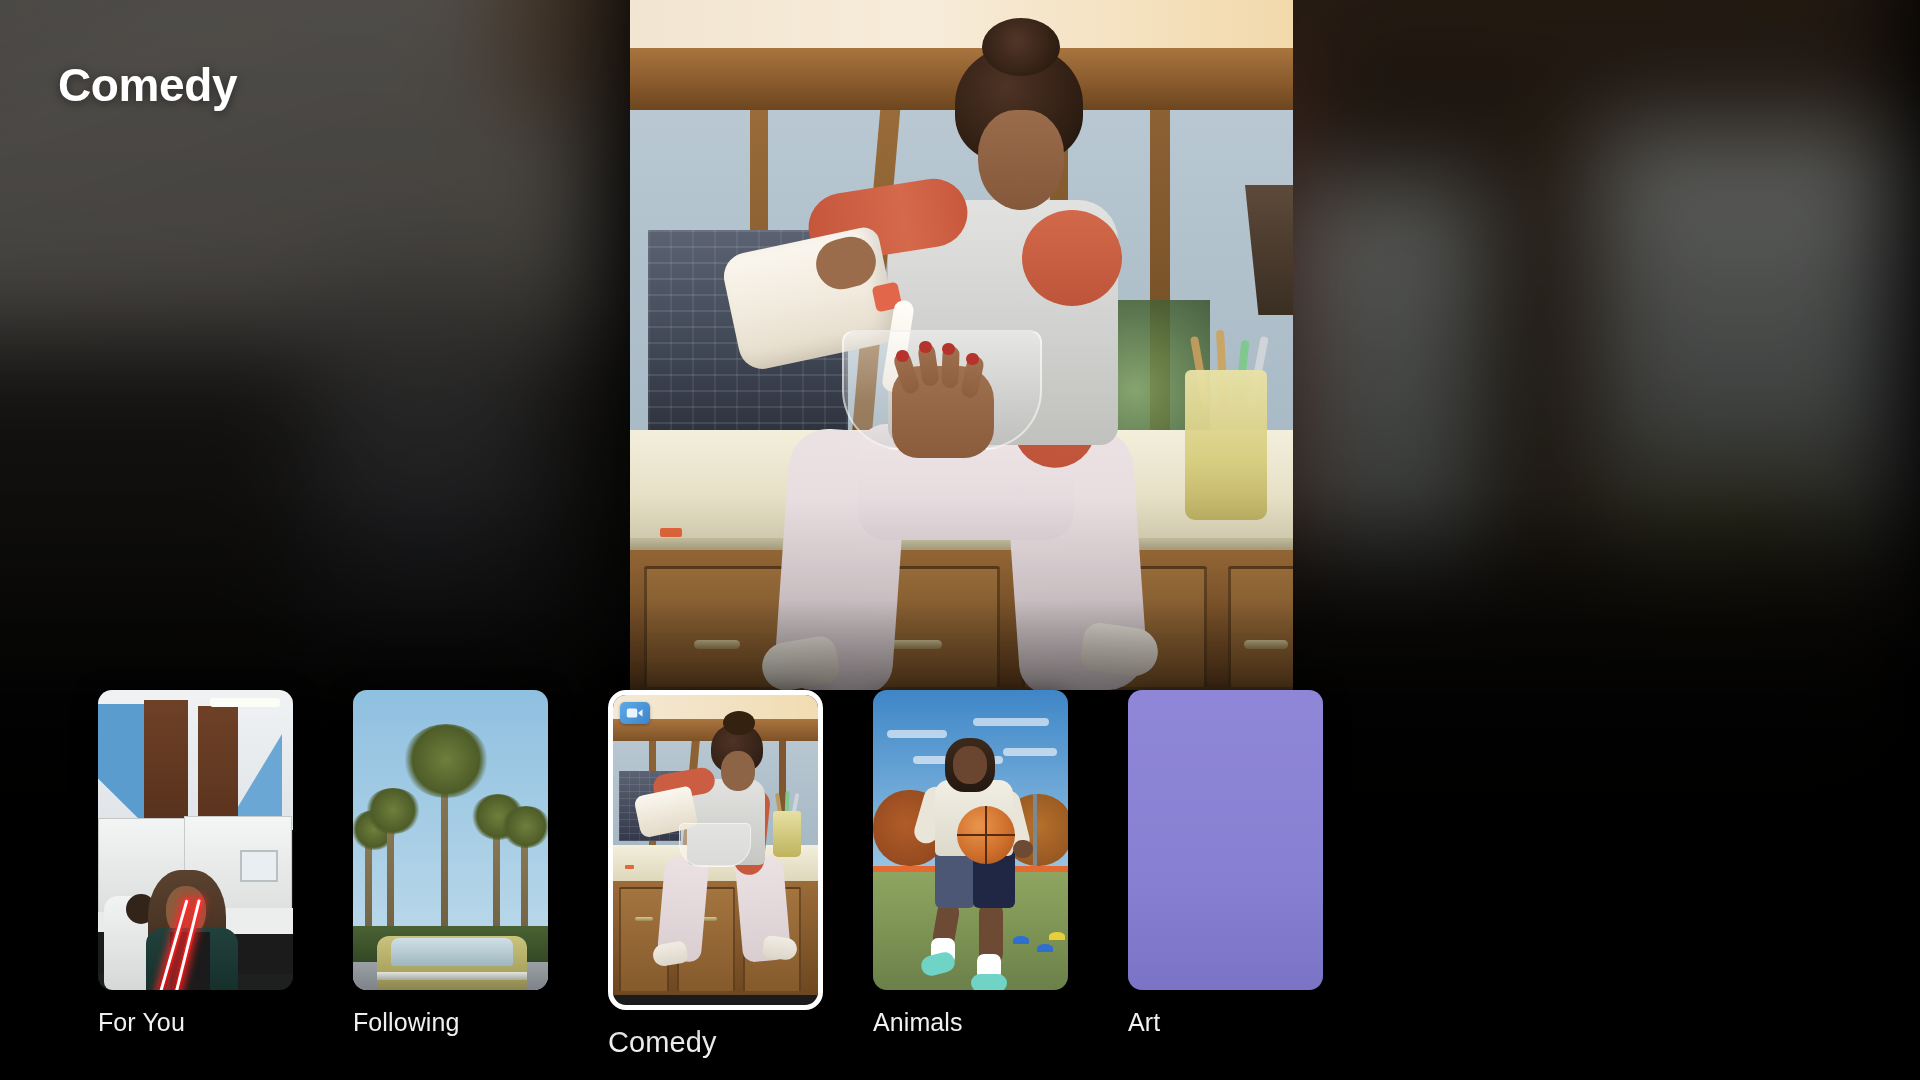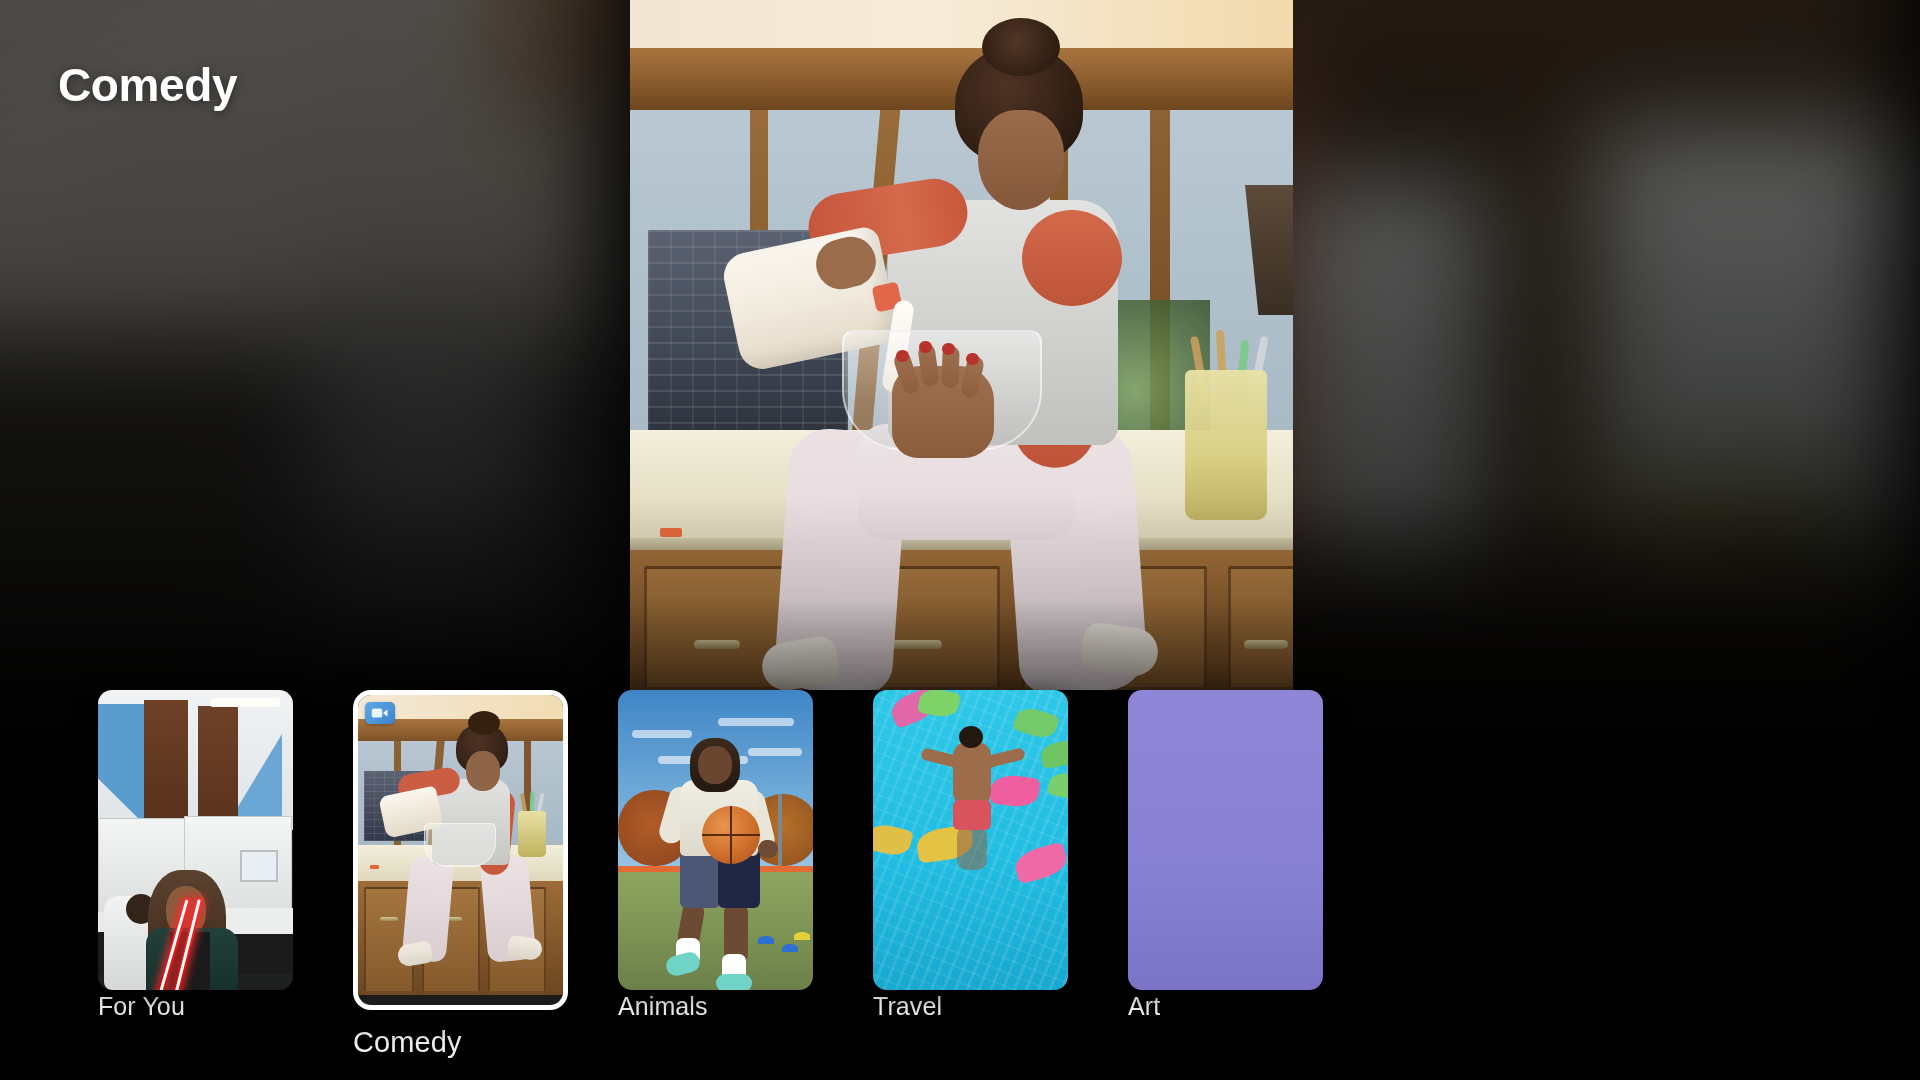--- a/index.html
+++ b/index.html
@@ -189,21 +189,21 @@
   .thumb {
     width:195px; height:300px; border-radius:14px; overflow:hidden; position:relative;
     background:#1b1b1b; box-shadow:0 6px 24px rgba(0,0,0,.55);
   }
   .card.selected { width:215px; margin-right:50px; }
   .card.selected .thumb {
     width:215px; height:320px; border:5px solid #ffffff; border-radius:18px;
     box-shadow:0 8px 30px rgba(0,0,0,.7);
   }
   .label {
-    margin-top:2px; color:#f2f2f2; font-size:25px; font-weight:400; letter-spacing:.1px;
+    margin-top:18px; color:#f2f2f2; font-size:25px; font-weight:400; letter-spacing:.1px;
     white-space:nowrap;
   }
   .card.selected .label { font-size:29px; margin-top:16px; }
 
   .badge {
     position:absolute; left:7px; top:7px; width:30px; height:22px; border-radius:5px;
     background:linear-gradient(135deg,#5ea9e6 0%,#3d85cc 100%);
     display:flex; align-items:center; justify-content:center; z-index:4;
     box-shadow:0 1px 3px rgba(0,0,0,.3);
   }
@@ -520,20 +520,43 @@
               <div class="o vest"></div>
             <div class="laz laz1"></div>
               <div class="laz laz2"></div>
             <div class="lazw lazw1"></div>
               <div class="lazw lazw2"></div>
           </div>
         </div>
         <div class="label">For You</div>
       </div>
 
+      <div class="card">
+        <div class="thumb">
+          <div class="sc t2">
+            <div class="o sky"></div>
+            <div class="o palmtrunk pt3"></div>
+              <div class="o crown c3"></div>
+            <div class="o palmtrunk pt2"></div>
+              <div class="o crown c2"></div>
+            <div class="o palmtrunk pt4"></div>
+              <div class="o crown c4"></div>
+            <div class="o palmtrunk pt5"></div>
+              <div class="o crown c5"></div>
+            <div class="o palmtrunk pt1"></div>
+              <div class="o crown c1"></div>
+            <div class="o bush"></div>
+              <div class="o road"></div>
+            <div class="o carbody"></div>
+              <div class="o wind"></div>
+              <div class="o chrome"></div>
+          </div>
+        </div>
+        <div class="label">Following</div>
+      </div>
 
       <div class="card selected">
         <div class="thumb">
           <div class="badge">
             <svg viewBox="0 0 24 18" aria-hidden="true">
               <rect x="1" y="3" width="14" height="12" rx="2.5" fill="#eaf4fd"></rect>
               <path d="M16 9 L22 4 L22 14 Z" fill="#eaf4fd"></path>
             </svg>
           </div>
           <div class="sc t3">
@@ -608,43 +631,20 @@
               <div class="bl bl1"></div>
               <div class="bl bl2"></div>
             <div class="cone cn1"></div>
               <div class="cone cn2"></div>
               <div class="cone cn3"></div>
           </div>
         </div>
         <div class="label">Animals</div>
       </div>
 
-      <div class="card">
-        <div class="thumb">
-          <div class="sc t6">
-            <div class="o water"></div>
-            <div class="fish f1"></div>
-              <div class="fish f2"></div>
-              <div class="fish f3"></div>
-            <div class="fish f4"></div>
-              <div class="fish f5"></div>
-              <div class="fish f6"></div>
-            <div class="fish f7"></div>
-              <div class="fish f8"></div>
-              <div class="fish f9"></div>
-            <div class="o sw-legs"></div>
-            <div class="o sw-armL"></div>
-              <div class="o sw-armR"></div>
-            <div class="o sw-body"></div>
-              <div class="o sw-shorts"></div>
-            <div class="o sw-head"></div>
-          </div>
-        </div>
-        <div class="label">Travel</div>
-      </div>
 
 
       <div class="card">
         <div class="thumb">
           <div class="sc t8">
               <div class="o bg"></div>
             </div>
         </div>
         <div class="label">Art</div>
       </div>

